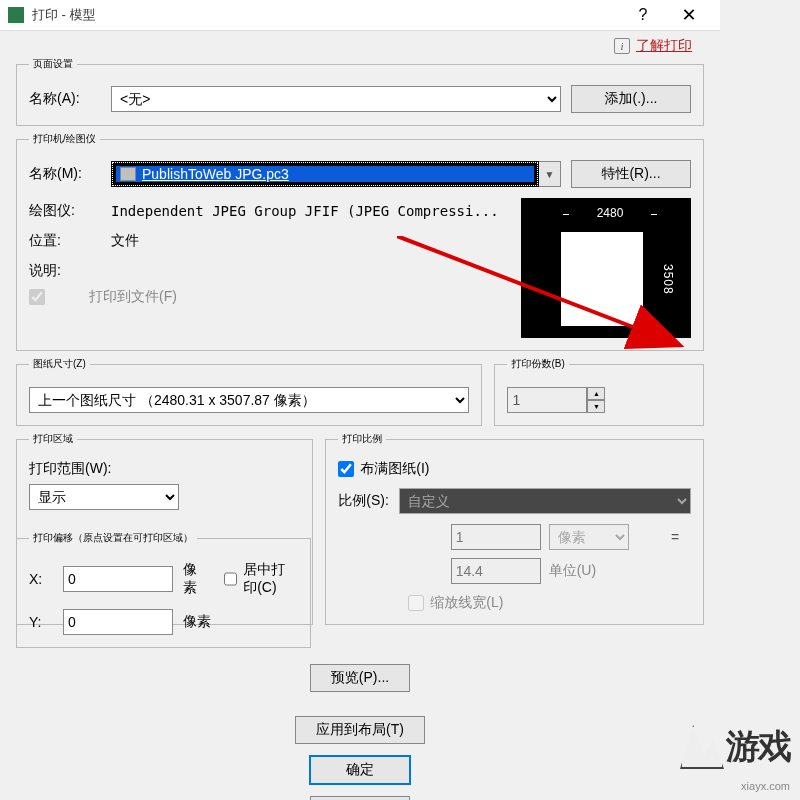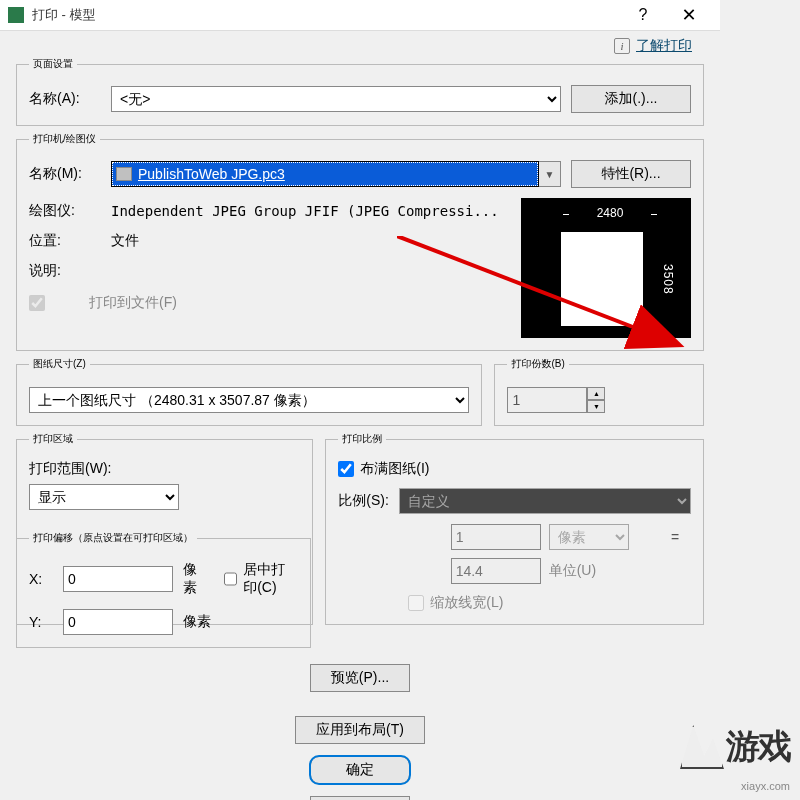--- a/index.html
+++ b/index.html
@@ -5,30 +5,30 @@
 * { box-sizing: border-box; margin: 0; padding: 0; }
 body { font-family: "Microsoft YaHei", SimSun, sans-serif; font-size: 14px; background: #f0f0f0; width: 800px; height: 800px; overflow: hidden; }
 .window { width: 720px; height: 800px; background: #f0f0f0; display: flex; flex-direction: column; }
 .titlebar { height: 32px; display: flex; align-items: center; padding: 0 8px; border-bottom: 1px solid #ddd; background:#fff;}
 .app-icon { width: 16px; height: 16px; background: #2a7a4a; margin-right: 8px; display:inline-block;}
 .title { flex: 1; font-size: 13px; color:#333;}
 .titlebar .btn { width: 46px; height: 30px; display: flex; align-items: center; justify-content: center; font-size: 16px; cursor: pointer; }
 .titlebar .close { font-size: 18px; }
 .top-link { display:flex; justify-content:flex-end; align-items:center; padding:6px 28px 2px 0; gap:6px;}
 .info-icon { width:16px;height:16px;border:1px solid #888;border-radius:2px;display:flex;align-items:center;justify-content:center;font-size:11px;color:#555;font-style:italic;font-family:serif;}
-.link { color:#0c4a6e; text-decoration: underline; cursor:pointer;}
+.link { color:#b91c1c; text-decoration: underline; cursor:pointer;}
 .content { flex:1; padding: 0 16px 8px 16px; display:flex; flex-direction:column; gap:6px;}
 fieldset { border: 1px solid #bbb; padding: 10px 12px 12px 12px; }
 legend { padding: 0 4px; font-size: 10px; }
 .row { display:flex; align-items:center; gap:10px; margin-top:4px;}
 .label { min-width: 72px; }
 select, input[type=text] { font-family:inherit; font-size:14px; padding: 2px 4px; border:1px solid #888; background:#fff; height:26px;}
 select { cursor:pointer;}
 .btn-std { background:#e6e6e6; border:1px solid #888; padding:4px 10px; min-width:100px; height:28px; cursor:pointer; font-family:inherit; font-size:14px;}
-.selected-sel { background:#0a5cd8; color:#fff; border:1px solid #000000; padding:2px 4px; height:26px; display:flex; align-items:center; gap:6px; flex:1; outline:1px dotted #fff; outline-offset:-2px;}
+.selected-sel { background:#0a5cd8; color:#fff; border:5px solid #000000; padding:2px 4px; height:26px; display:flex; align-items:center; gap:6px; flex:1; outline:1px dotted #fff; outline-offset:-2px;}
 .sel-wrap { display:flex; flex:1; }
 .sel-arrow { width:22px; height:26px; border:1px solid #888; border-left:none; background:#e6e6e6; display:flex;align-items:center;justify-content:center; font-size:10px;color:#555;cursor:pointer;}
 .small-icon { width:16px;height:14px; background:#c0c0c0; border:1px solid #888; display:inline-block;}
 .page-setup { flex:1; }
 .printer-grid { display:flex; gap:10px; }
 .printer-left { flex:1; display:flex; flex-direction:column; gap:8px;}
 .preview-box { width:170px; height:140px; background:#000; position:relative; color:#fff; }
 .preview-page { position:absolute; left:40px; top:34px; width:82px; height:94px; background:#fff;}
 .dim-top { position:absolute; top:8px; left:48px; width:82px; text-align:center; font-size:12px;}
 .dim-top::before,.dim-top::after{content:"";position:absolute;top:8px;width:6px;border-top:1px solid #fff;}
@@ -40,21 +40,21 @@
 .check { display:flex; align-items:center; gap:6px; }
 input[type=checkbox]{width:16px;height:16px;cursor:pointer;}
 input[disabled]{cursor:default;}
 .spinner { display:flex; }
 .spinner input{width:80px;background:#eee;color:#555;}
 .spin-btns{display:flex;flex-direction:column;}
 .spin-btns button{height:13px;width:18px;font-size:7px;line-height:7px;border:1px solid #888;background:#e6e6e6;cursor:pointer;padding:0;}
 .scale-grid{display:grid;grid-template-columns:auto 90px auto 20px;gap:8px;align-items:center;}
 .scale-grid .dis{background:#eee;color:#777;}
 .bottom-bar { padding: 8px 16px; display:flex; gap:12px; align-items:center;flex-direction:column;}
-.bottom-bar .btn-std.primary{outline:2px solid #0078d7; outline-offset:-1px;border-radius:9px;}
+.bottom-bar .btn-std.primary{outline:2px solid #0078d7; outline-offset:-1px;}
 .expand-btn{width:40px;padding:4px 0;}
 .watermark{position:absolute;right:10px;bottom:8px;color:#888;font-size:11px;}
 .wm-logo{position:absolute;right:10px;bottom:30px;font-size:34px;color:#222;font-weight:bold;font-family:"SimHei",sans-serif;letter-spacing:-2px;opacity:0.92;display:flex;align-items:center;}
 .wm-logo::before{content:"";width:40px;height:40px;background:#eee;border:2px solid #333;margin-right:2px;clip-path:polygon(0 100%,30% 0,55% 70%,75% 30%,100% 100%);}
 .equals{font-size:14px;color:#555;}
 .muted{color:#888;}
 </style>
 </head>
 <body>
 
@@ -104,21 +104,21 @@
               <span style="font-family:Consolas,monospace;">Independent JPEG Group JFIF (JPEG Compressi...</span>
             </div>
           <div class="row">
               <span class="label">位置:</span>
               <span>文件</span>
             </div>
           <div class="row">
               <span class="label">说明:</span>
               <span></span>
             </div>
-          <div class="check" style="margin-top:6px;gap:44px;">
+          <div class="check" style="margin-top:0;gap:44px;">
             <input type="checkbox" checked="" disabled="" style="">
             <span class="muted">打印到文件(F)</span>
           </div>
         </div>
         <div class="preview-box">
           <div class="dim-top"><span>2480</span></div>
           <div class="preview-page"></div>
           <div class="dim-right"><span>3508</span></div>
         </div>
       </div>

